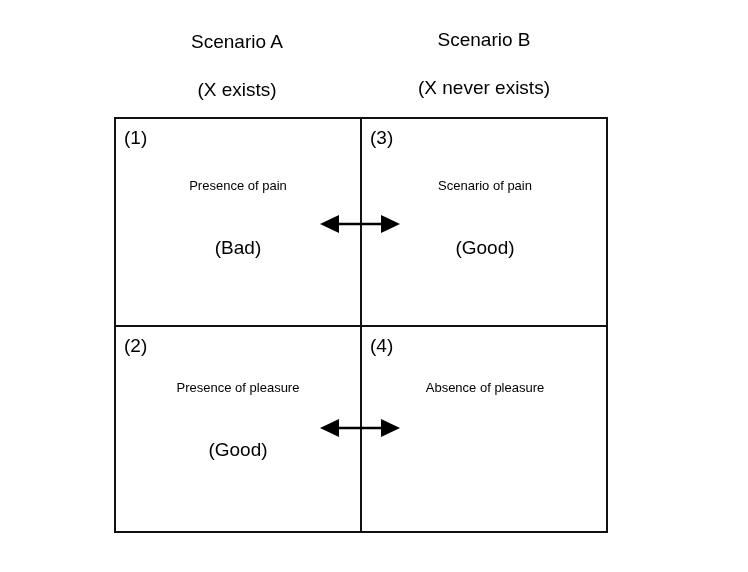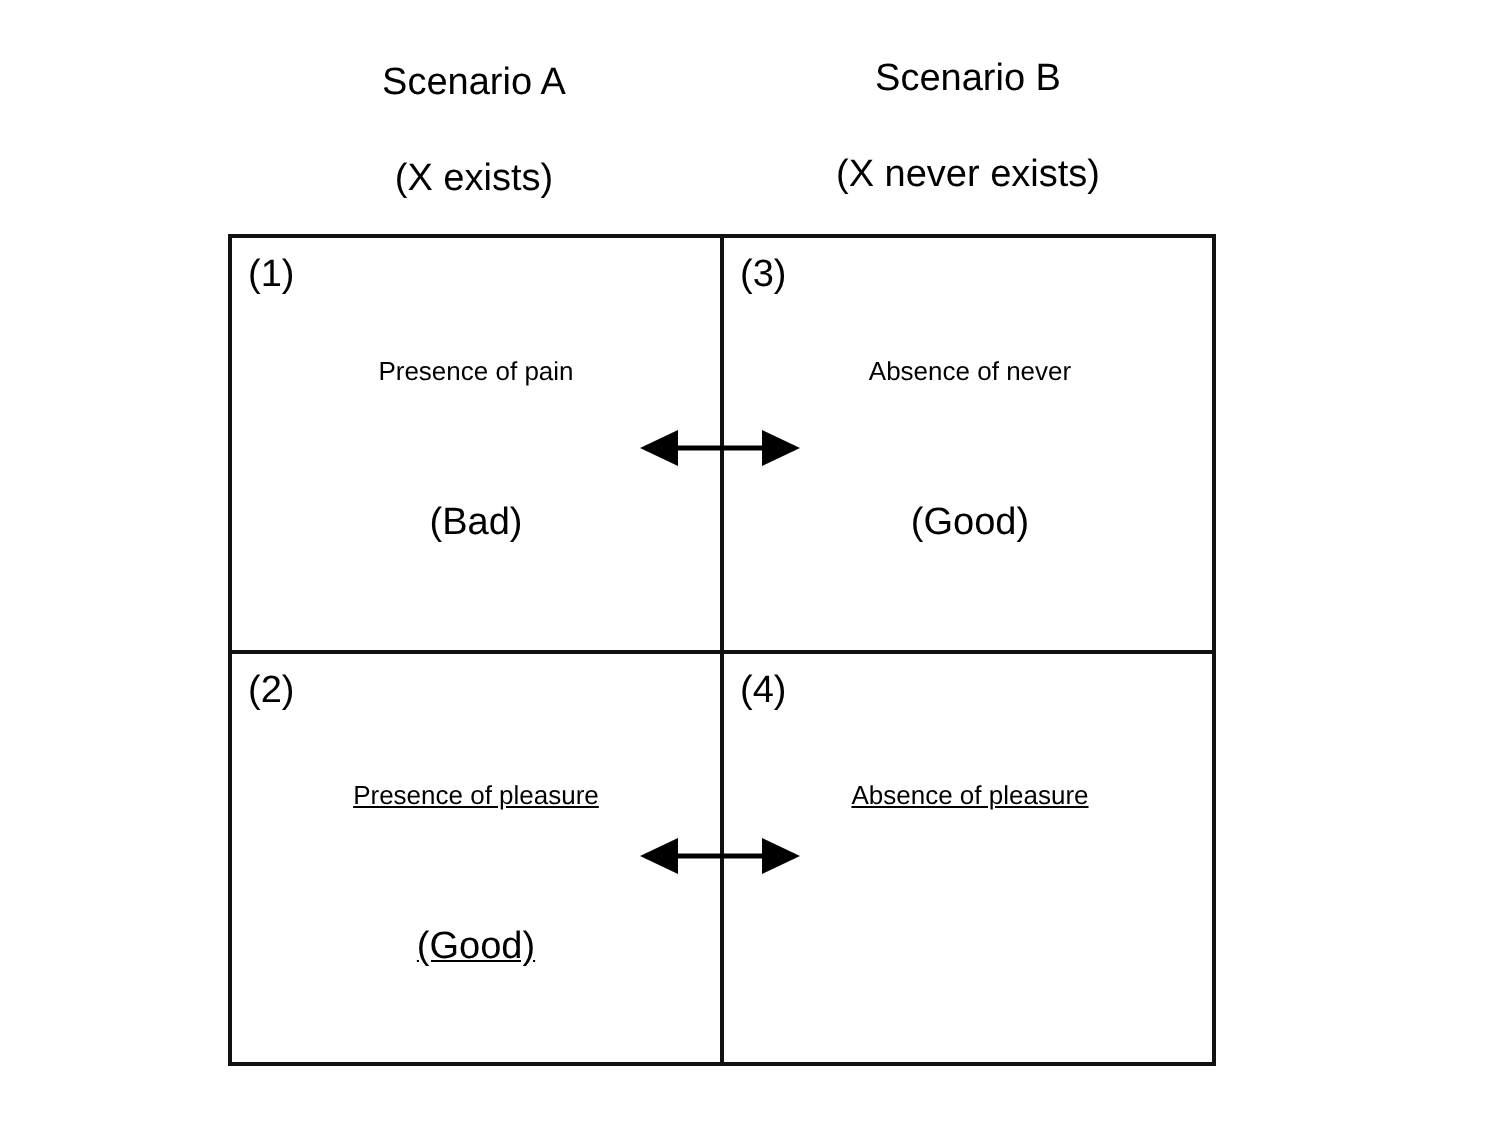--- a/index.html
+++ b/index.html
@@ -98,25 +98,25 @@
     display: block;
     font-size: 13px;
     line-height: 1;
     white-space: nowrap;
   }
   .q-value {
     display: block;
     font-size: 19px;
     line-height: 1;
     white-space: nowrap;
-    margin-top: 60px;
+    margin-top: 46px;
   }
   
   .q-tr .q-body, .q-br .q-body { left: 2px; }
-  .q-bl .q-body, .q-br .q-body { top: 64px; text-decoration: underline; }
+  .q-bl .q-body, .q-br .q-body { top: 54px; }
 
   
   .arrow {
     position: absolute;
     pointer-events: none;
   }
   #arrow-pain    { left: 320px; top: 211px; }
   #arrow-pleasure{ left: 320px; top: 415px; }
 </style>
 </head>
@@ -140,21 +140,21 @@
       <span class="q-number">(1)</span>
       <div class="q-body">
         <span class="q-label">Presence of pain</span>
         <span class="q-value">(Bad)</span>
       </div>
     </div>
 
     <div class="quadrant q-tr">
       <span class="q-number">(3)</span>
       <div class="q-body">
-        <span class="q-label">Absence of never</span>
+        <span class="q-label">Scenario of pain</span>
         <span class="q-value">(Good)</span>
       </div>
     </div>
 
     <div class="quadrant q-bl">
       <span class="q-number">(2)</span>
       <div class="q-body">
         <span class="q-label">Presence of pleasure</span>
         <span class="q-value">(Good)</span>
       </div>

